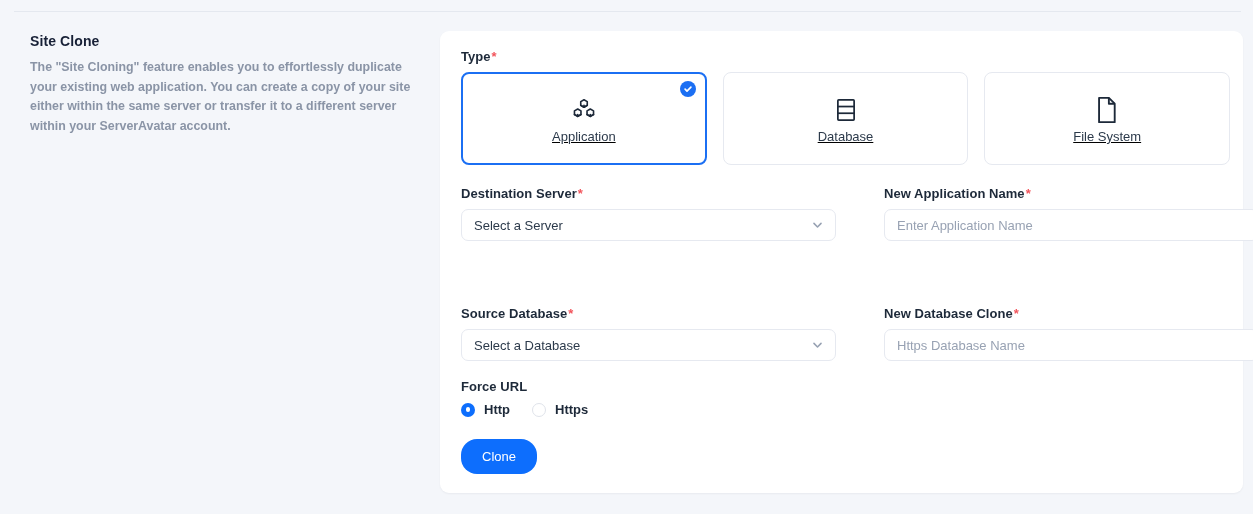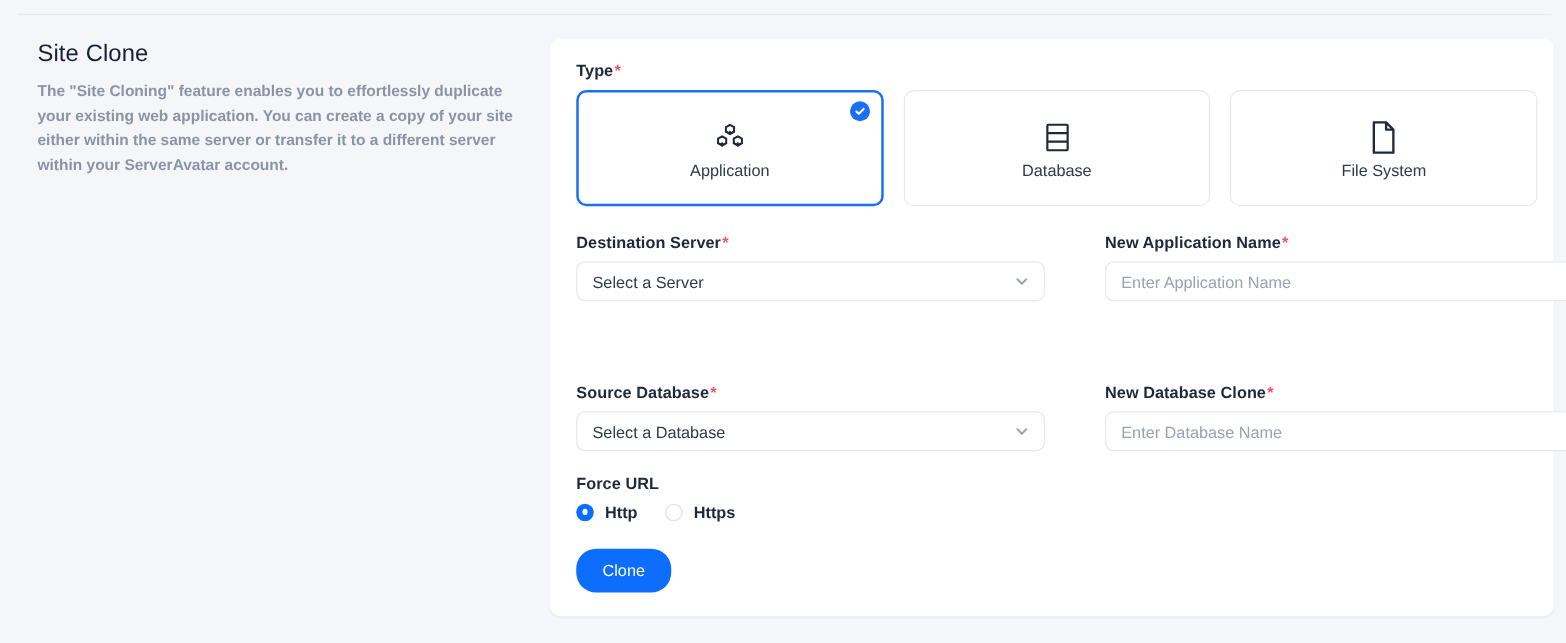--- a/index.html
+++ b/index.html
@@ -28,22 +28,22 @@
   }
 
   
   .info-col {
     position: absolute;
     left: 30px;
     top: 33px;
     width: 400px;
   }
   .info-title {
-    font-size: 19px;
-    font-weight: normal;
+    font-size: 14px;
+    font-weight: bold;
     color: #172036;
     letter-spacing: .1px;
     margin: 0 0 9px 0;
   }
   .info-desc {
     font-size: 12.4px;
     font-weight: bold;
     line-height: 19.5px;
     color: #8a94a6;
     margin: 0;
@@ -95,20 +95,21 @@
     width: 246px;
     height: 93px;
     border: 1px solid #e6e9f0;
     border-radius: 8px;
     background: #fff;
     display: flex;
     flex-direction: column;
     align-items: center;
     justify-content: center;
     cursor: pointer;
+    text-decoration: underline;
   }
   .type-card.selected {
     border: 2px solid #1b6ff3;
   }
   .type-icon {
     height: 34px;
     display: flex;
     align-items: center;
     justify-content: center;
     margin-bottom: 2px;
@@ -322,21 +323,21 @@
               </svg>
             </span>
           </div>
         </div>
 
         <div class="form-cell">
           <label class="field-label">
             <span>New Database Clone</span><span class="req">*</span>
           </label>
           <div class="control">
-            <span class="input-placeholder">Enter Database Name</span>
+            <span class="input-placeholder">Https Database Name</span>
           </div>
         </div>
 
       </div>
 
       
       <div class="force-block">
         <span class="field-label">Force URL</span>
         <div class="radio-row">
           <div class="radio-item">

